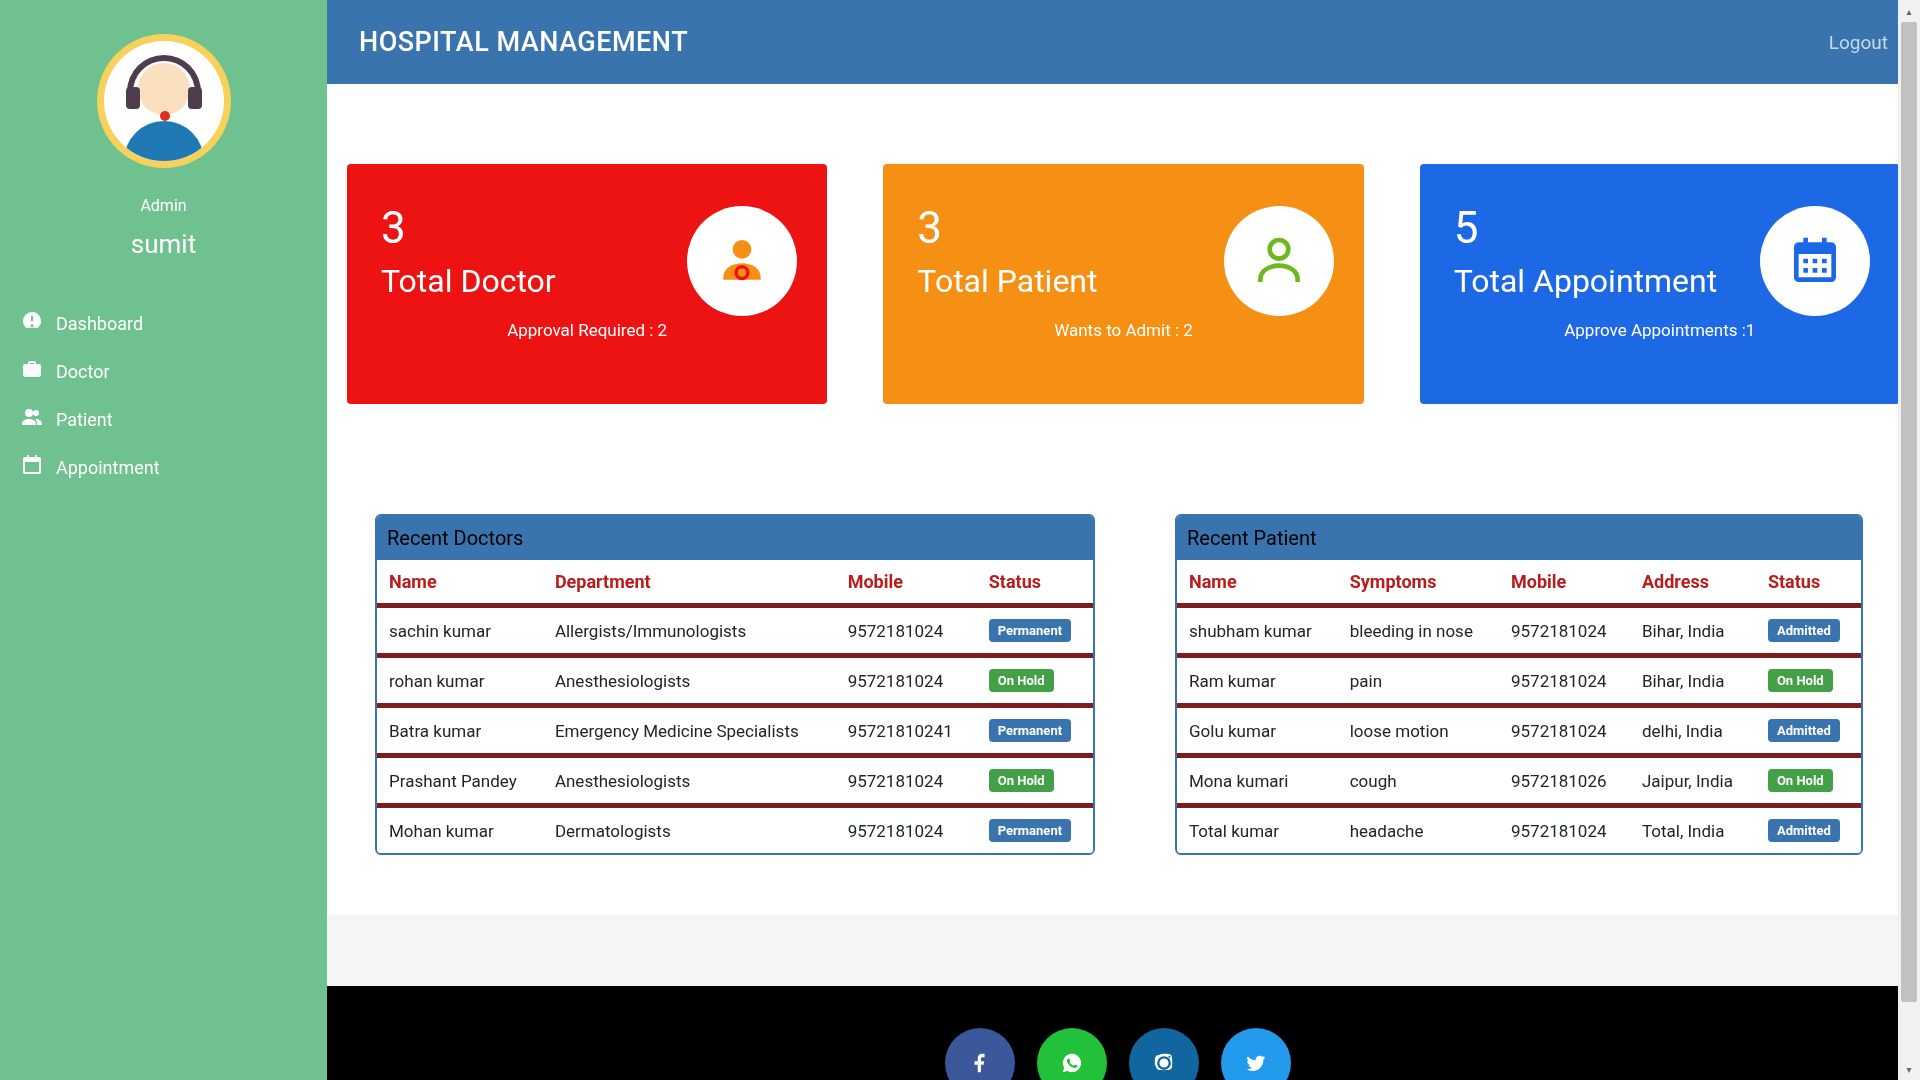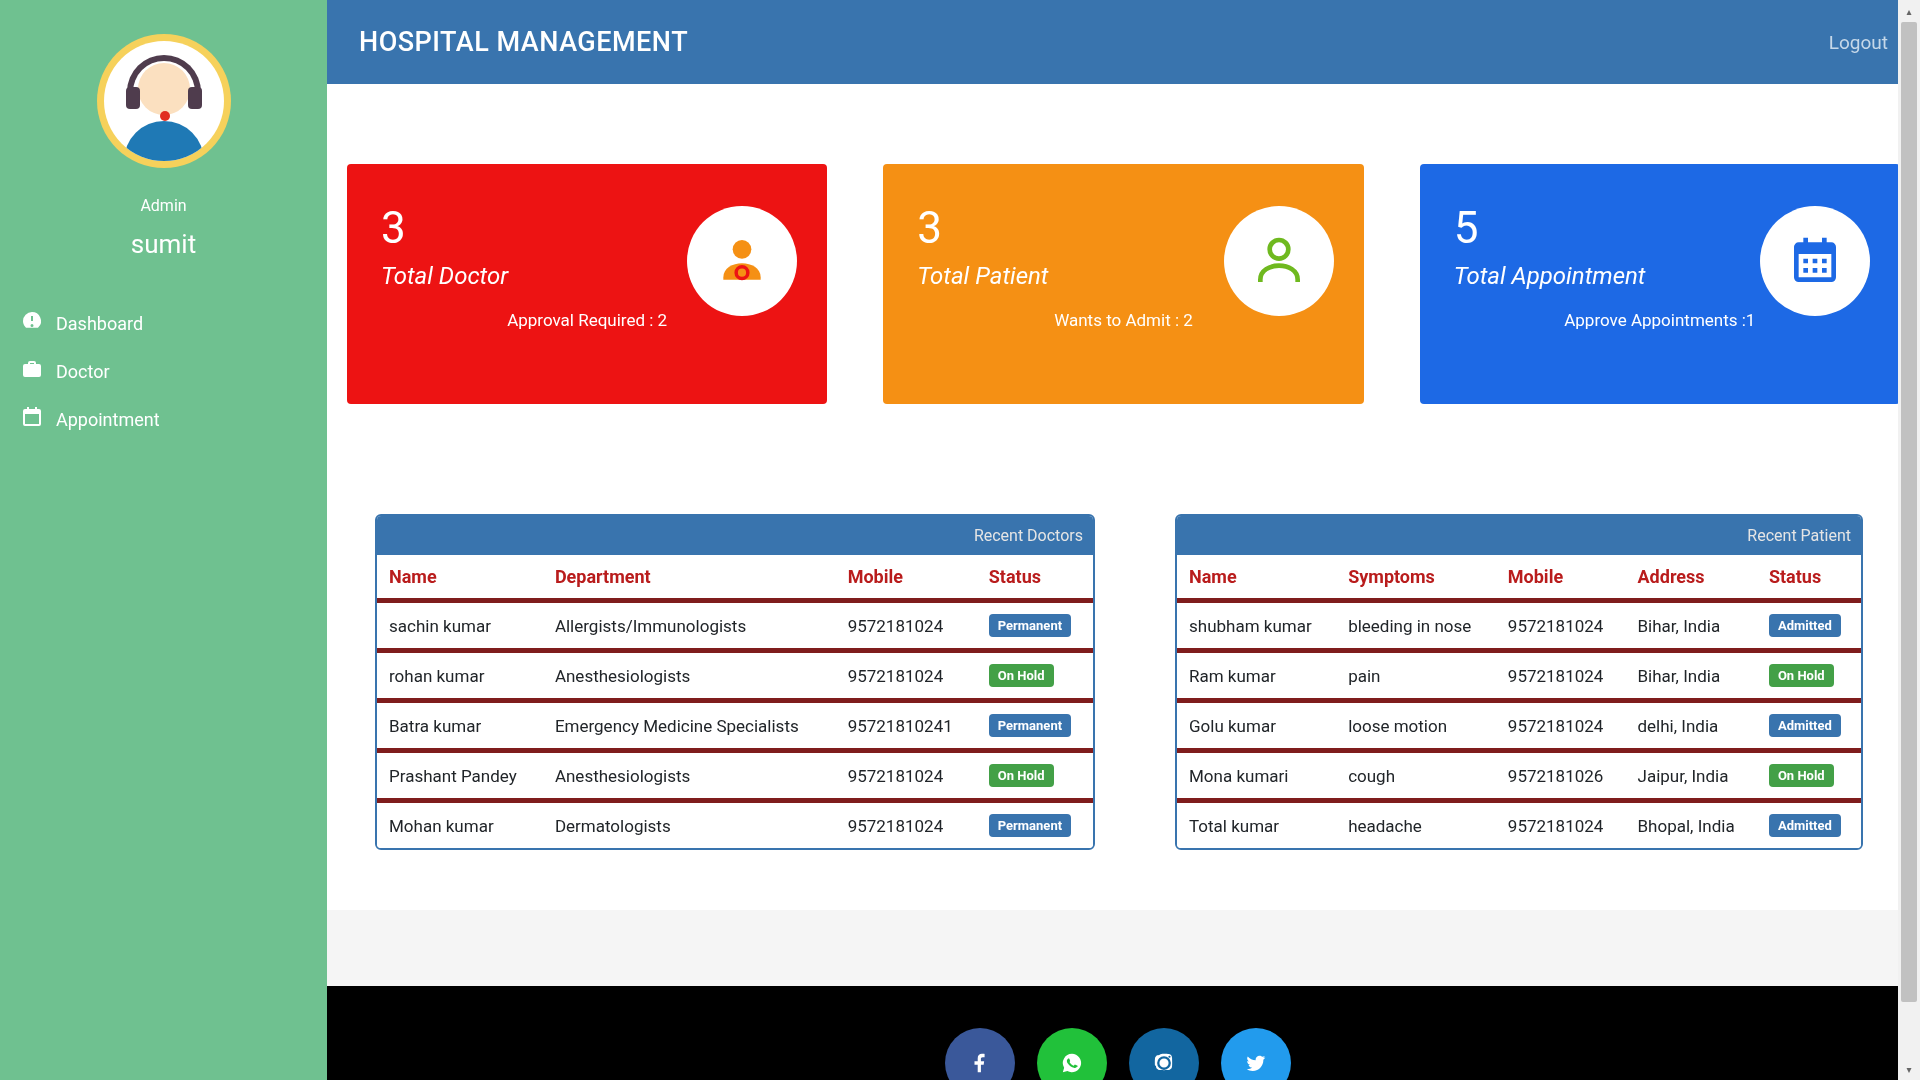--- a/index.html
+++ b/index.html
@@ -26,30 +26,30 @@
 .topbar-title { color:#fff; font-size:27px; font-weight:500; letter-spacing:0.5px; }
 .logout { color:#c6d8e9; font-size:19px; cursor:pointer; }
 
 .content { background:#fff; padding:80px 20px 60px; }
 .cards { display:flex; gap:56px; padding:0 0; }
 .card { flex:1; height:240px; border-radius:4px; color:#fff; padding:24px 34px; position:relative; }
 .card.red { background:#ed1313; }
 .card.orange { background:#f59014; }
 .card.blue { background:#1d69e5; }
 .card-num { font-size:44px; font-weight:400; margin-top:14px; }
-.card-label { font-size:24px; margin-top:8px;font-style:italic; }
+.card-label { font-size:32px; margin-top:8px; }
 .card-sub { font-size:17px; text-align:center; margin-top:20px; }
 .card-icon { position:absolute; top:42px; right:30px; width:110px; height:110px; background:#fff; border-radius:50%; display:flex; align-items:center; justify-content:center; }
 .card-icon svg { width:56px; height:56px; }
 
 .tables { display:flex; gap:80px; margin-top:110px; padding:0 28px; }
 .table-wrap { border:2px solid #3974ae; border-radius:6px; overflow:hidden; }
 .table-wrap.left { width:720px; }
 .table-wrap.right { width:688px; }
-.table-head { background:#3974ae; color:#e5e5e5; text-align:right; padding:10px; font-size:16px; }
+.table-head { background:#3974ae; color:#000000; text-align:left; padding:10px; font-size:20px; }
 table { width:100%; border-collapse:collapse; background:#fff; }
 th { text-align:left; padding:11px 12px; font-size:18px; font-weight:700; color:#b91c1c; border-bottom:1px solid #dee2e6; }
 td { padding:11px 12px; font-size:17px; color:#212529; border-top:5px solid #7f1d1d; }
 .badge { display:inline-block; padding:4px 9px; border-radius:4px; color:#fff; font-size:13px; font-weight:700; }
 .badge.permanent, .badge.admitted { background:#3974ae; }
 .badge.onhold { background:#43a047; }
 
 .footer { position:absolute; left:327px; right:12px; bottom:0; height:94px; background:#000; display:flex; justify-content:center; align-items:flex-end; gap:22px; padding-bottom:0; }
 .soc { width:70px; height:70px; border-radius:50%; display:flex; align-items:center; justify-content:center; transform:translateY(18px); }
 .soc.fb { background:#3a589a; } .soc.wa { background:#21c13a; } .soc.ig { background:#1266a0; } .soc.tw { background:#229bed; }
@@ -83,20 +83,26 @@
         <span><svg viewBox="0 0 24 24">
             <path d="M12 3a9 9 0 00-9 9c0 2.4.9 4.5 2.4 6.1l.6.6h12l.6-.6A9 9 0 0012 3zm-1 4h2v5h-2V7zm1 11a1.5 1.5 0 110-3 1.5 1.5 0 010 3z"></path>
           </svg></span>
         <span>Dashboard</span>
       </div>
       <div class="nav-item">
         <span><svg viewBox="0 0 24 24">
             <path d="M10 4h4a2 2 0 012 2v1h3a2 2 0 012 2v9a2 2 0 01-2 2H5a2 2 0 01-2-2V9a2 2 0 012-2h3V6a2 2 0 012-2zm0 3h4V6h-4v1z"></path>
           </svg></span>
         <span>Doctor</span>
+      </div>
+      <div class="nav-item">
+        <span><svg viewBox="0 0 24 24">
+            <path d="M9 12a4 4 0 100-8 4 4 0 000 8zm7-1a3 3 0 100-6 3 3 0 000 6zM9 14c-3 0-7 1.5-7 4.5V20h14v-1.5C16 15.5 12 14 9 14zm8 0c-.6 0-1.3.1-2 .3 1.4 1 2 2.3 2 4.2V20h5v-1.5c0-3-4-4.5-5-4.5z"></path>
+          </svg></span>
+        <span>Patient</span>
       </div>
       <div class="nav-item">
         <span><svg viewBox="0 0 24 24">
             <path d="M7 2v2H5a2 2 0 00-2 2v13a2 2 0 002 2h14a2 2 0 002-2V6a2 2 0 00-2-2h-2V2h-2v2H9V2H7zm-2 7h14v10H5V9z"></path>
           </svg></span>
         <span>Appointment</span>
       </div>
     </div>
 </div>
 
@@ -225,21 +231,21 @@
                 <td>Mona kumari</td>
                 <td>cough</td>
                 <td>9572181026</td>
                 <td>Jaipur, India</td>
                 <td><span class="badge onhold">On Hold</span></td>
               </tr>
               <tr>
                 <td>Total kumar</td>
                 <td>headache</td>
                 <td>9572181024</td>
-                <td>Bhopal, India</td>
+                <td>Total, India</td>
                 <td><span class="badge admitted">Admitted</span></td>
               </tr>
             </tbody>
           </table>
       </div>
     </div>
   </div>
 </div>
 
 <div class="footer">

